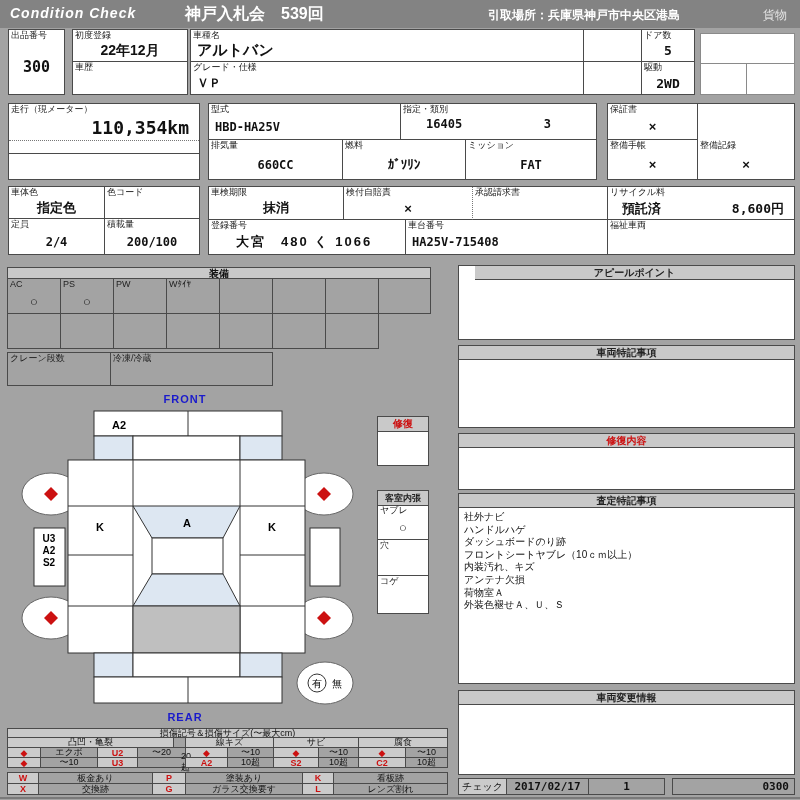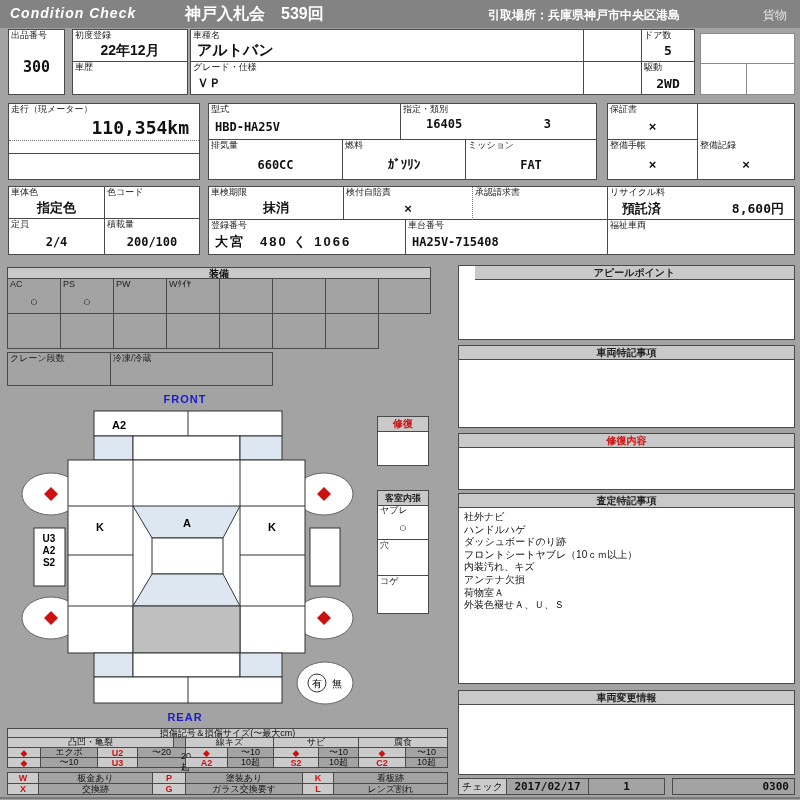--- a/index.html
+++ b/index.html
@@ -145,21 +145,21 @@
     </div>
     <div class="a" style="left:135px;top:0;width:129px;height:33px;border-right:1px dotted #777;border-bottom:1px solid #4a4a4a;">
       <span class="lb">検付自賠責</span>
       <div class="v">×</div>
     </div>
     <div class="a" style="left:264px;top:0;right:0;height:33px;border-bottom:1px solid #4a4a4a;">
       <span class="lb">承認請求書</span>
     </div>
     <div class="a" style="left:0;top:33px;width:197px;bottom:0;border-right:1px solid #4a4a4a;">
       <span class="lb">登録番号</span>
-      <div class="v left" style="font-size:13px;letter-spacing:2px;">大宮　480 く 1066</div>
+      <div class="v left" style="font-size:13px;letter-spacing:2px;margin-left:21px;">大宮　480 く 1066</div>
     </div>
     <div class="a" style="left:197px;top:33px;right:0;bottom:0;">
       <span class="lb">車台番号</span>
       <div class="v left mono" style="font-size:12px;">HA25V-715408</div>
     </div>
   </div>
   <div class="a b" style="left:607px;top:186px;width:188px;height:69px;">
     <div class="a" style="left:0;top:0;right:0;height:33px;border-bottom:1px solid #4a4a4a;">
       <span class="lb">リサイクル料</span>
       <span class="a" style="left:14px;top:13px;font-weight:bold;font-size:13px;">預託済</span>

